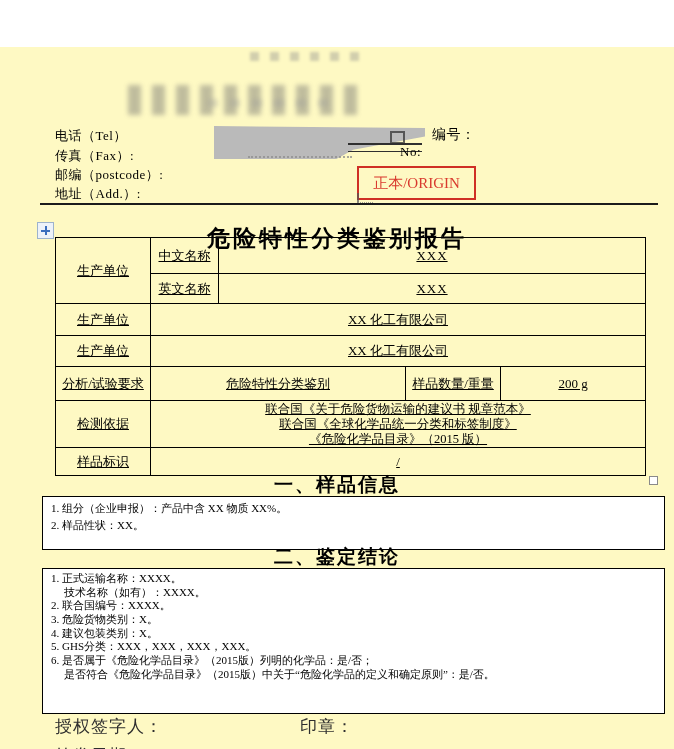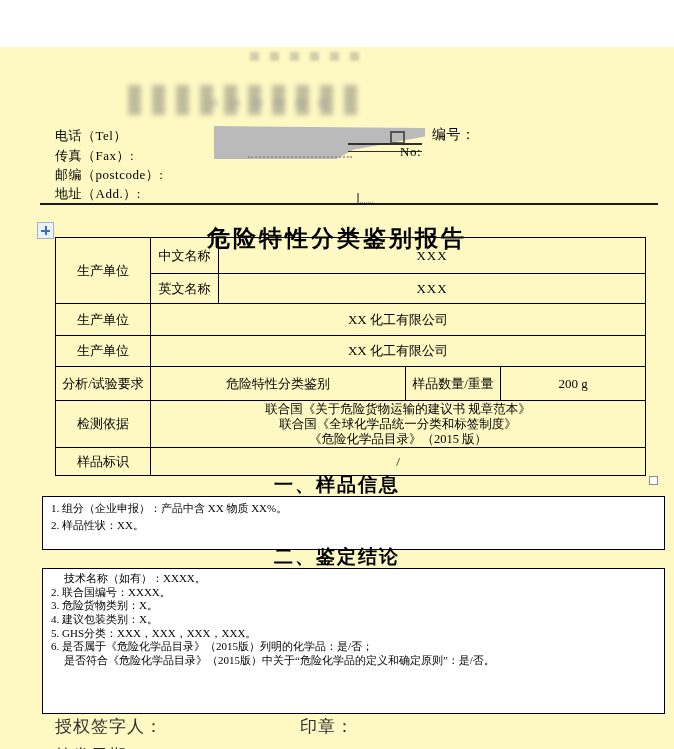--- a/index.html
+++ b/index.html
@@ -46,21 +46,21 @@
   .cross{position:relative;width:9px;height:9px;}
   .cross div{position:absolute;background:#3a6ebd;}
   .cross .v{left:3.5px;top:0;width:2px;height:9px;}
   .cross .h{left:0;top:3.5px;width:9px;height:2px;}
   .resize-handle{left:649px;top:429px;width:7px;height:7px;border:1px solid #8a8a8a;background:#fff;}
 
   
   .info-wrap{left:55px;top:190px;}
   table.info{border-collapse:collapse;table-layout:fixed;width:590px;}
   table.info td{border:1px solid #000;text-align:center;vertical-align:middle;
-    font-size:13px;padding:1px 3px;overflow:hidden;}
+    font-size:13px;padding:1px 3px;overflow:hidden;text-decoration:underline;}
   .basis div{font-size:12.5px;line-height:1.18;font-weight:500;}
   .val-sm{font-size:12px;letter-spacing:1px;}
   .val-lg{font-size:16px;letter-spacing:1px;}
 
   .sec-heading{width:674px;text-align:center;font-size:19px;font-weight:bold;letter-spacing:2px;}
   .h1{left:0;top:425px;}
   .h2{left:0;top:497px;}
 
   .box{left:42px;width:605px;border:1px solid #000;font-size:11px;background:#fff;}
   .box1{top:449px;height:46px;padding:3px 8px;}
@@ -88,20 +88,23 @@
   <div class="abs contact" style="left:55px;top:138px;">地址（Add.）:</div>
 
   <div class="abs redaction"></div>
   <div class="abs faint-box"></div>
   <div class="abs dbl-underline"></div>
   <div class="abs faint-dots"></div>
 
   <div class="abs contact" style="left:432px;top:79px;font-size:14px;">编号：</div>
   <div class="abs contact" style="left:400px;top:97px;">No:</div>
 
+  <div class="abs stamp">
+    <span>正本/ORIGIN</span>
+  </div>
   <div class="abs faint-l"></div>
 
   <div class="abs rule"></div>
 
   <div class="abs doc-title">危险特性分类鉴别报告</div>
 
   <div class="abs move-handle">
     <div class="cross">
         <div class="v"></div>
         <div class="h"></div>
@@ -160,20 +163,21 @@
   </div>
 
   <div class="abs sec-heading h1">一、样品信息</div>
   <div class="abs box box1">
     <p>1. 组分（企业申报）：产品中含 XX 物质 XX%。</p>
     <p>2. 样品性状：XX。</p>
   </div>
 
   <div class="abs sec-heading h2">二、鉴定结论</div>
   <div class="abs box box2">
+    <p>1. 正式运输名称：XXXX。</p>
     <p class="indent">技术名称（如有）：XXXX。</p>
     <p>2. 联合国编号：XXXX。</p>
     <p>3. 危险货物类别：X。</p>
     <p>4. 建议包装类别：X。</p>
     <p>5. GHS分类：XXX，XXX，XXX，XXX。</p>
     <p>6. 是否属于《危险化学品目录》（2015版）列明的化学品：是/否；</p>
     <p class="indent">是否符合《危险化学品目录》（2015版）中关于“危险化学品的定义和确定原则”：是/否。</p>
   </div>
 
   <div class="abs footer-lbl" style="left:55px;top:668px;">授权签字人：</div>

